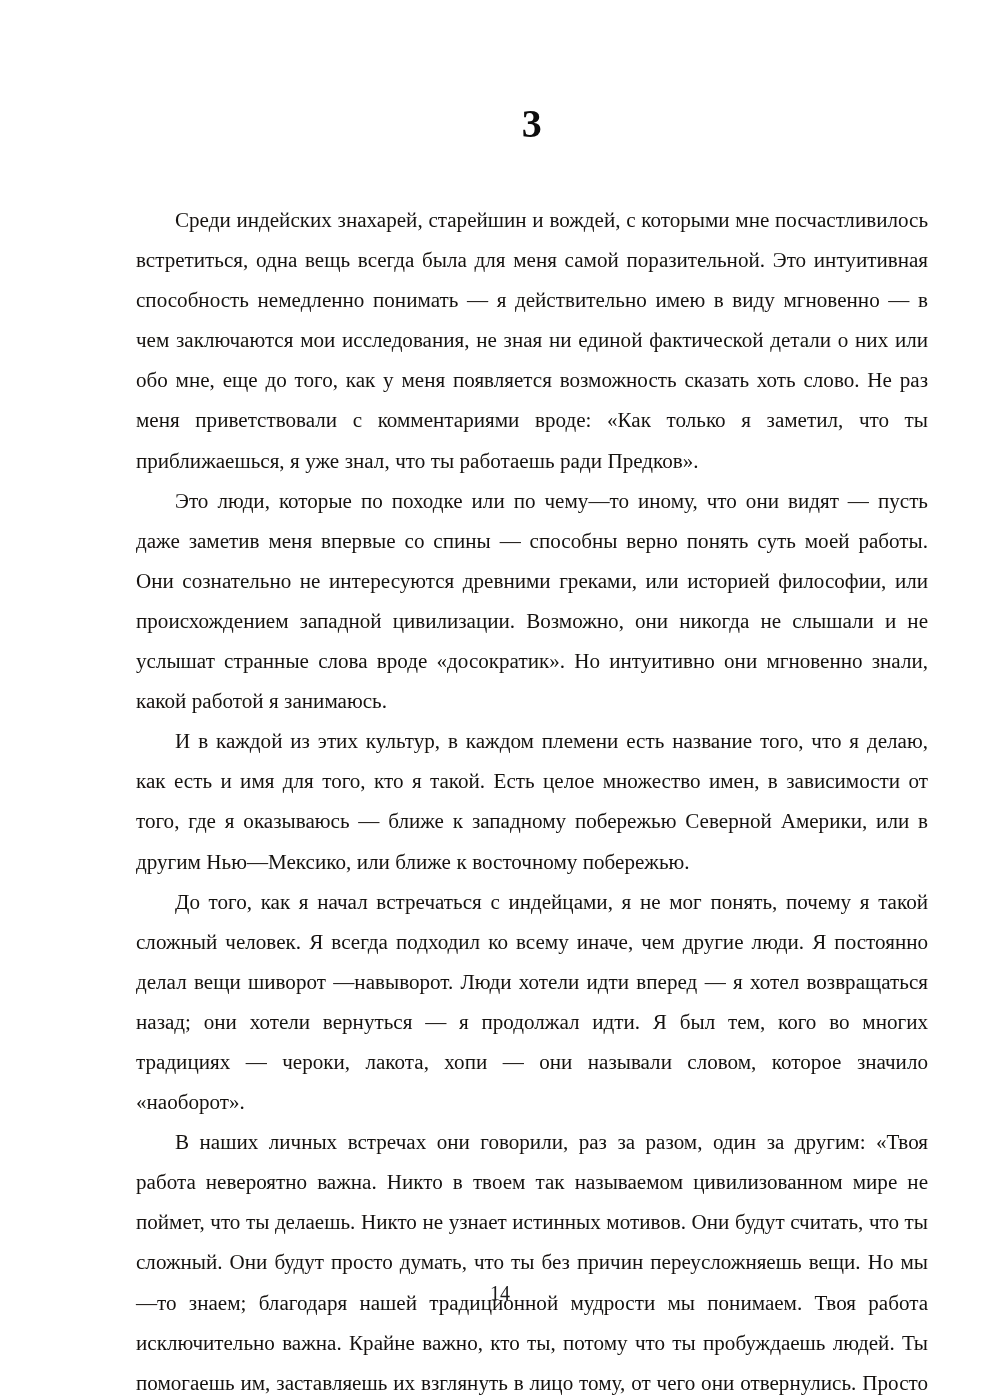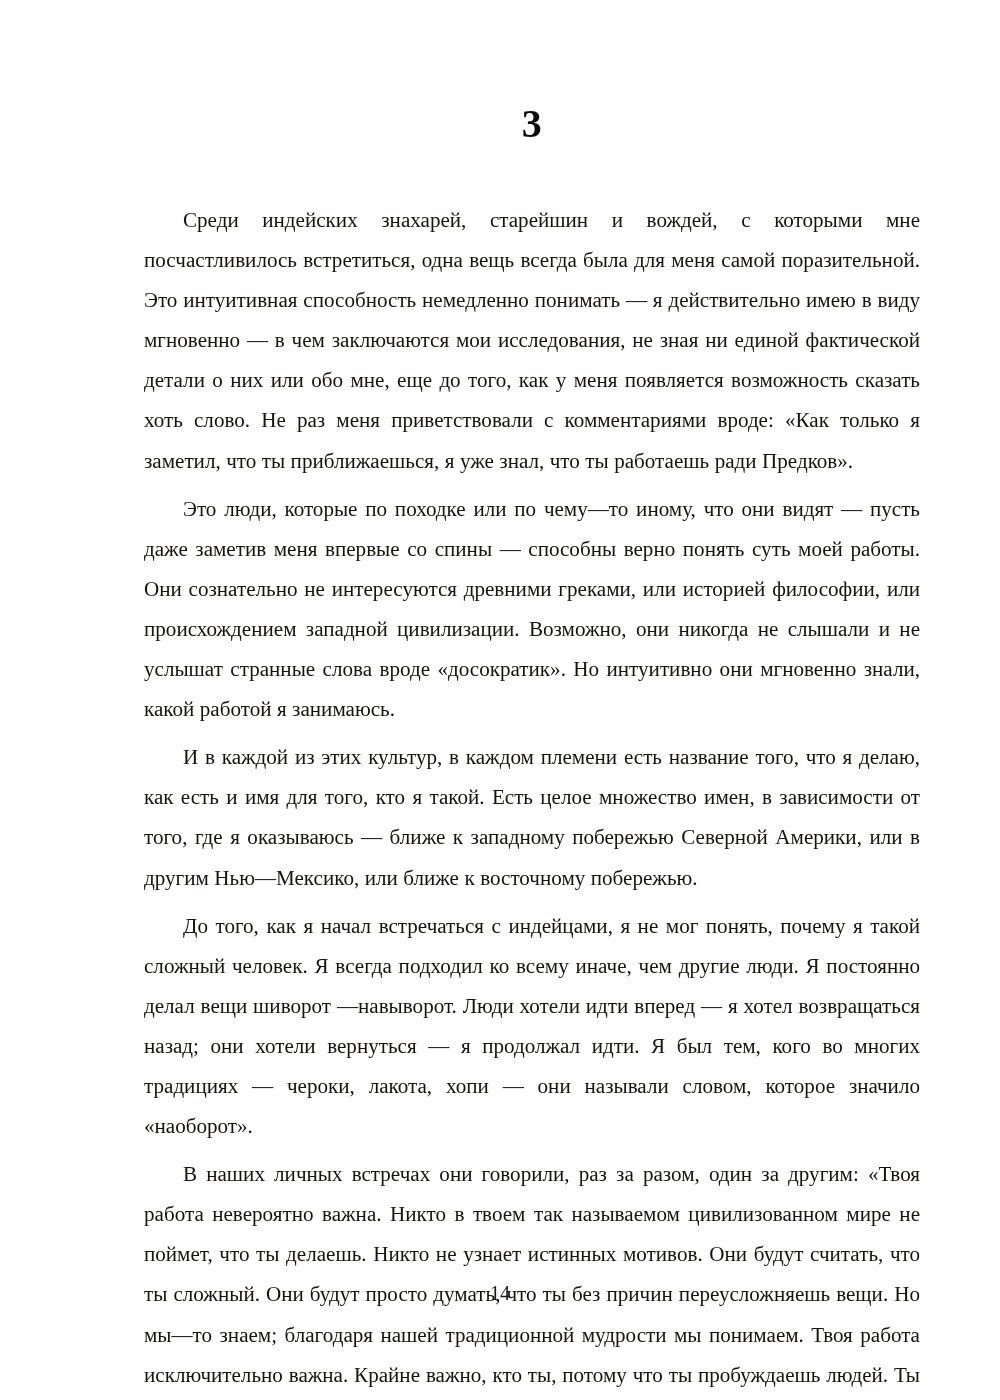--- a/index.html
+++ b/index.html
@@ -36,21 +36,21 @@
     font-size: 40px;
     font-weight: bold;
     line-height: 1;
     letter-spacing: 0.5px;
     margin: 0 0 56px 0;
     color: #0d0d0d;
     font-family: "Liberation Serif", "DejaVu Serif", serif;
   }
 
   .body-paragraph {
-    margin: 8px;
+    margin: 0;
     font-size: 21.1px;
     line-height: 40.1px;
     text-align: justify;
     text-justify: inter-word;
     text-indent: 39px;
     color: #15120f;
     -webkit-hyphens: none;
     hyphens: none;
     word-spacing: 0.2px;
   }

